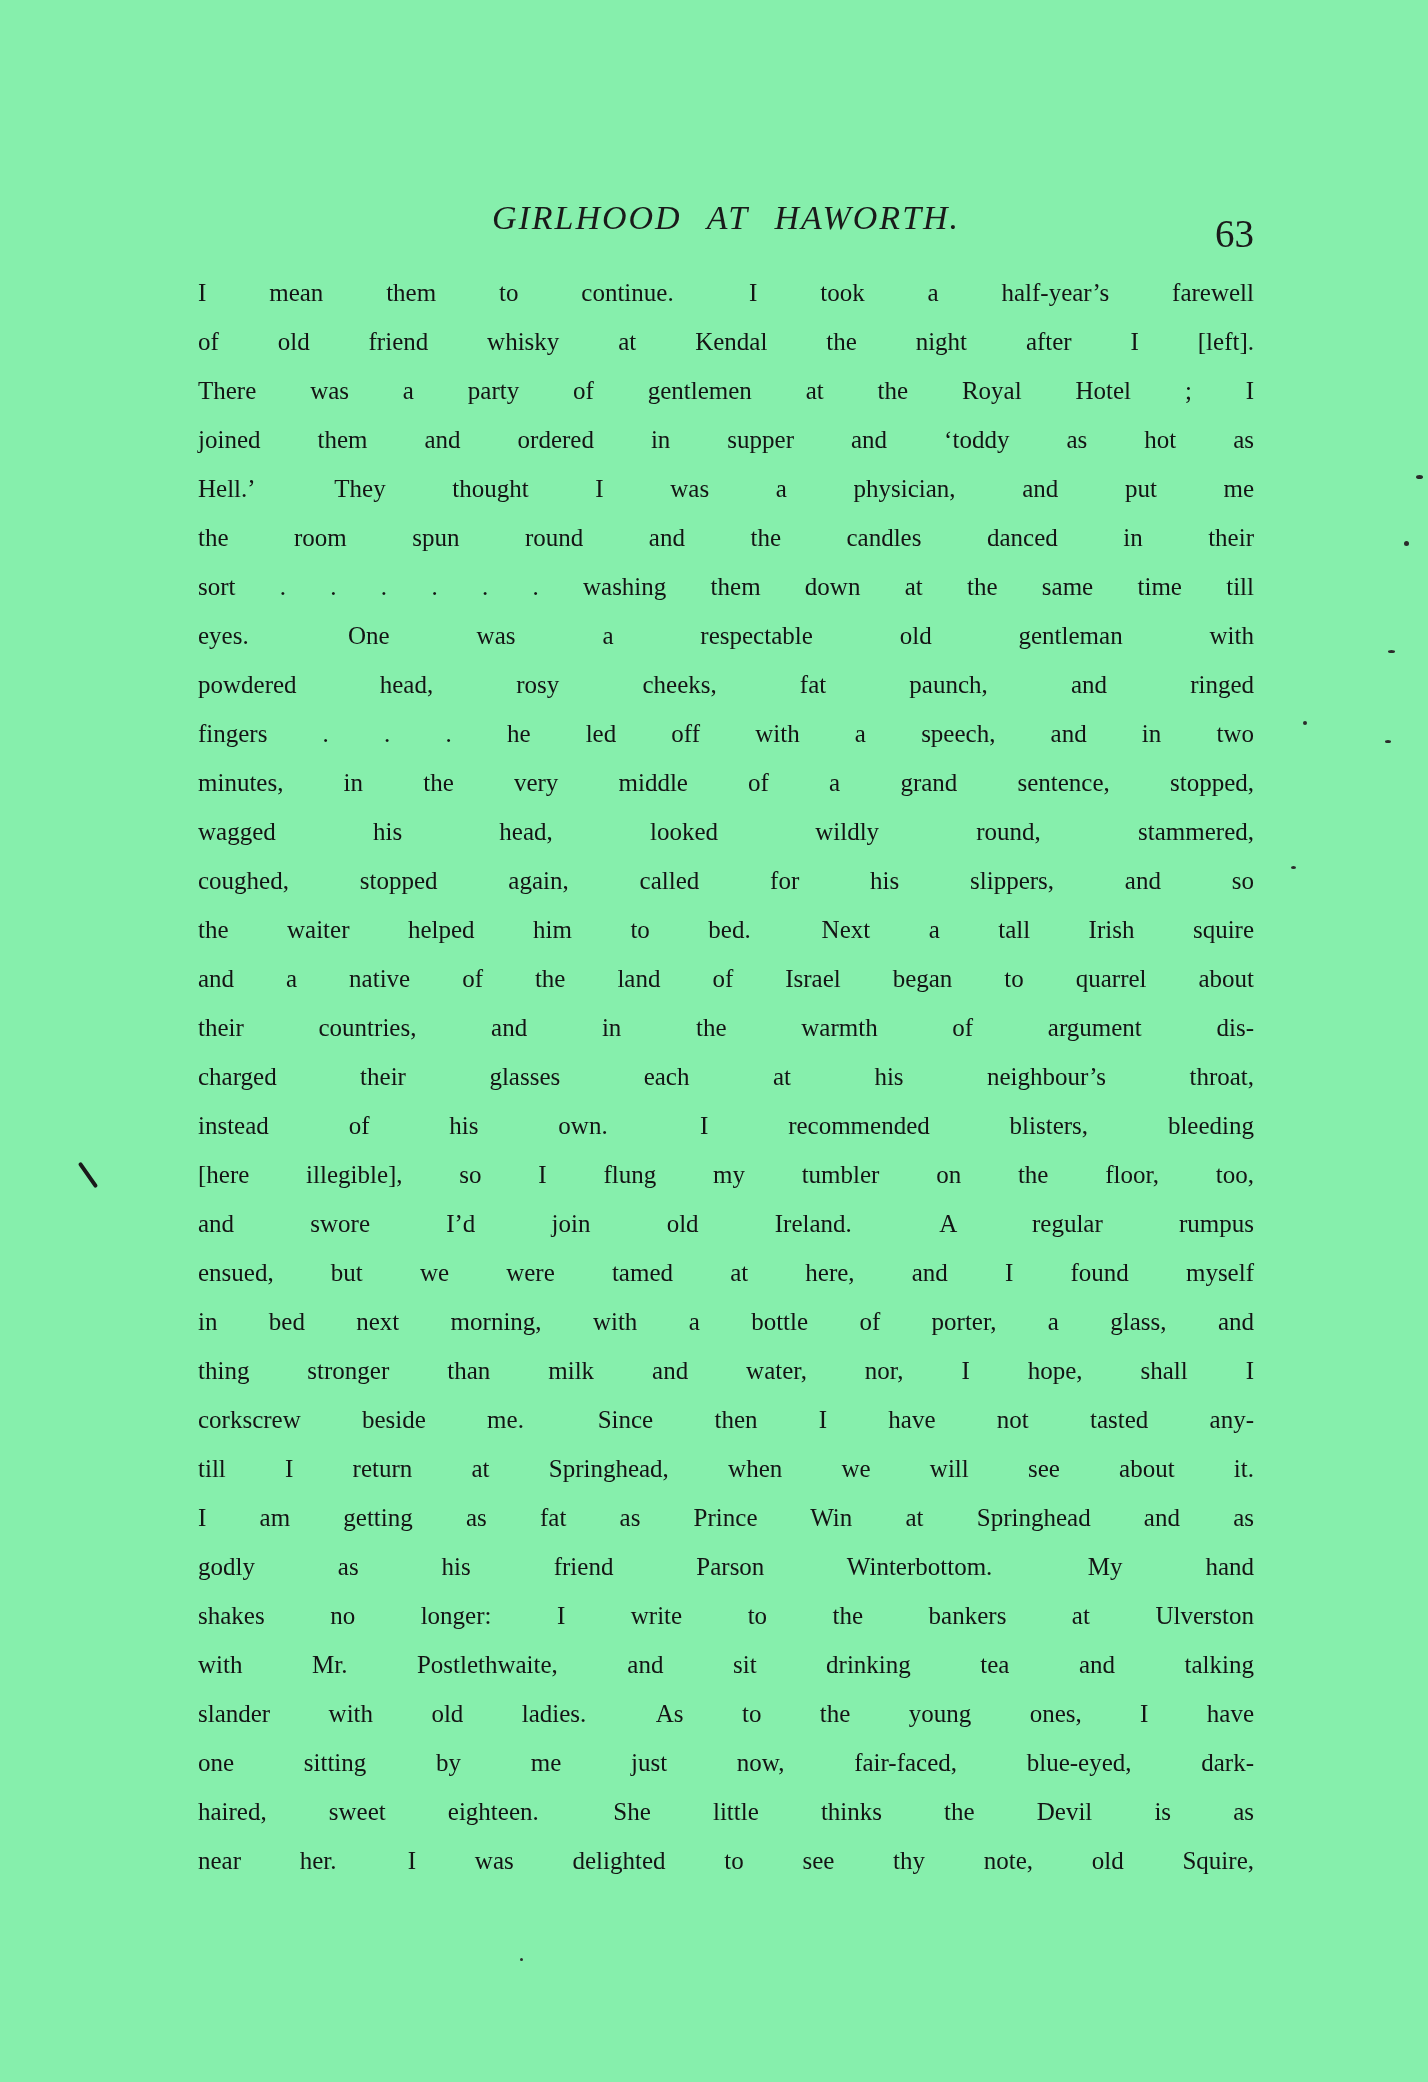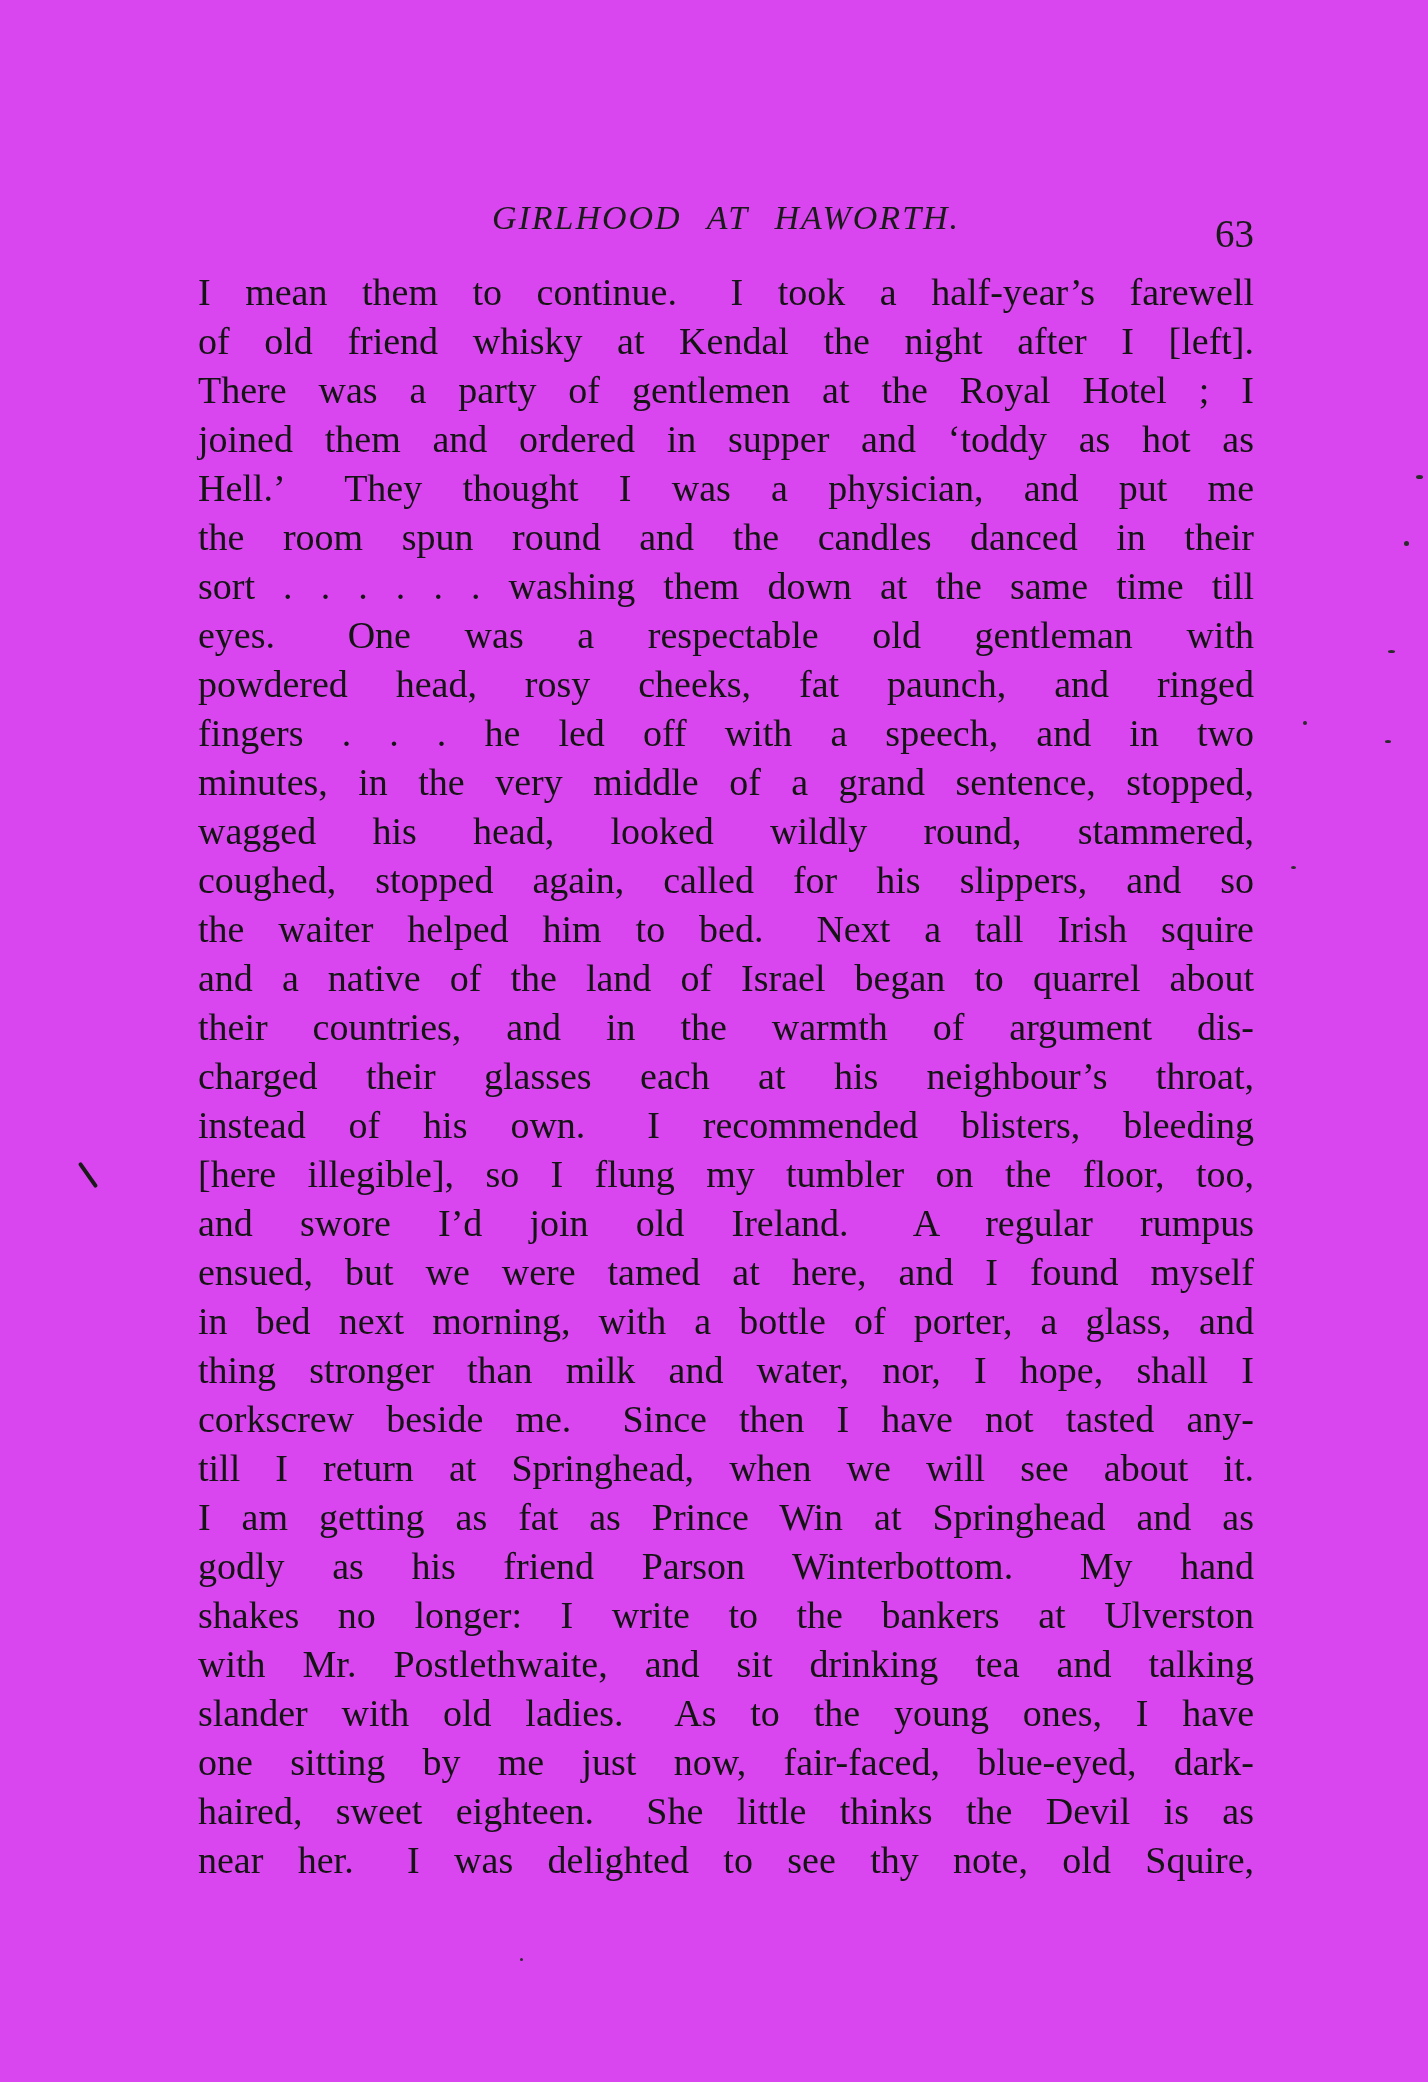--- a/index.html
+++ b/index.html
@@ -4,21 +4,21 @@
 <style>
   html, body {
     margin: 0;
     padding: 0;
     background: #ffffff;
   }
   .page {
     position: relative;
     width: 1428px;
     height: 2082px;
-    background: #d946ef;
+    background: #86efac;
     overflow: hidden;
     font-family: "Liberation Serif", serif;
     color: #151515;
   }
   .running-header {
     position: absolute;
     top: 195px;
     left: 198px;
     width: 1056px;
     height: 50px;
@@ -41,21 +41,21 @@
     line-height: 46px;
     color: #1a1a1a;
   }
   .body-text {
     position: absolute;
     top: 268px;
     left: 198px;
     width: 1056px;
   }
   .line {
-    font-size: 38px;
+    font-size: 25px;
     line-height: 49px;
     height: 49px;
     white-space: nowrap;
     text-align: justify;
     text-align-last: justify;
     color: #141414;
   }
   
   .speck {
     position: absolute;

